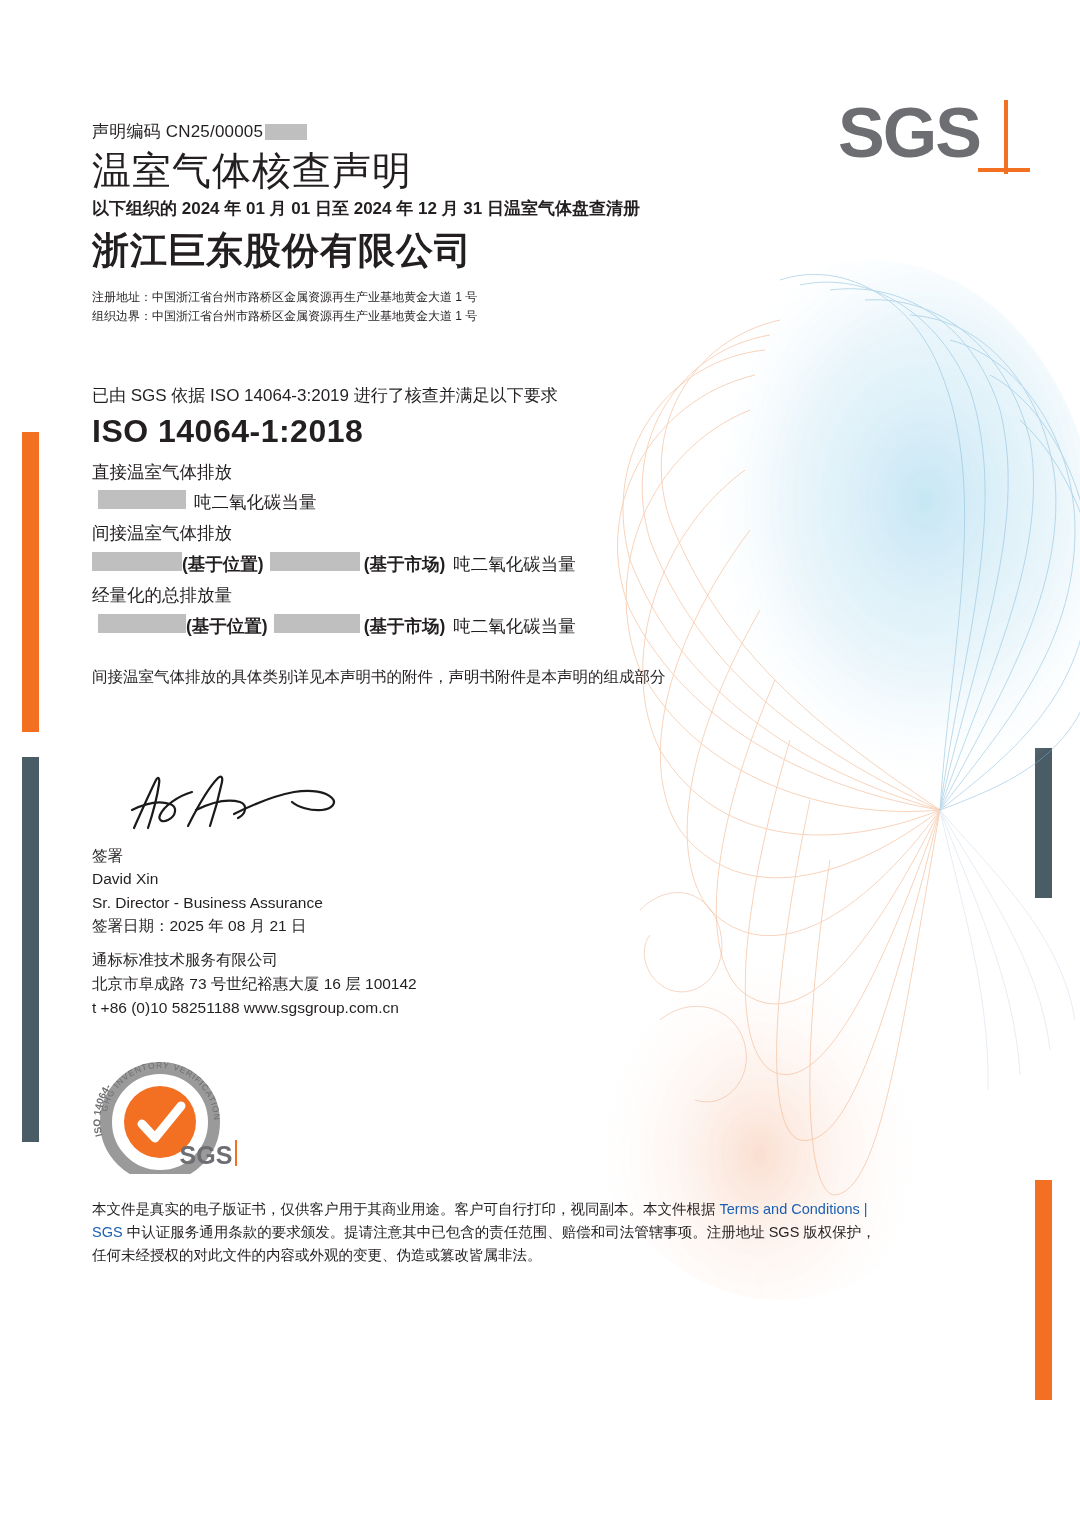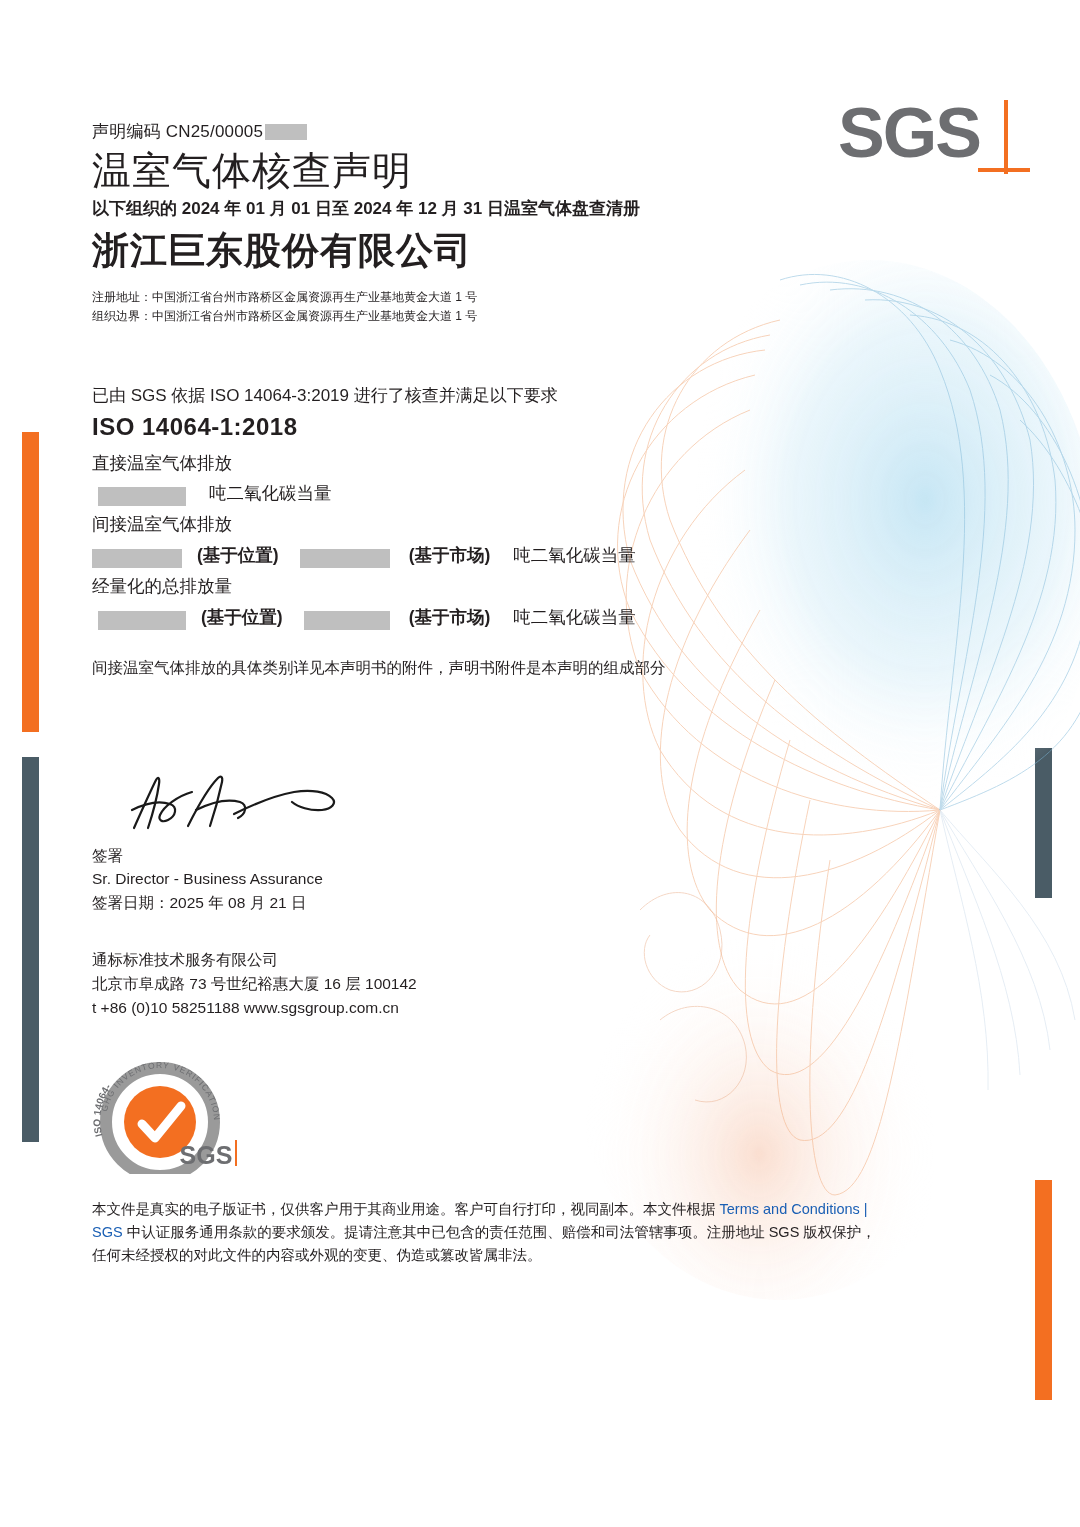--- a/index.html
+++ b/index.html
@@ -111,36 +111,36 @@
   }
   .addr {
     font-size: 12px;
     line-height: 1.55;
   }
   .standard-intro {
     font-size: 17px;
     margin-top: 58px;
   }
   h3.standard {
-    font-size: 24px;
+    font-size: 32px;
     font-weight: bold;
     margin: 6px 0 10px 0;
     letter-spacing: .5px;
   }
   .em-block {
     font-size: 17.5px;
     line-height: 1.45;
   }
   .em-label { margin-top: 2px; }
   .em-values {
     margin: 5px 0 6px 0;
     display: flex;
-    align-items: flex-end;
+    align-items: flex-start;
     flex-wrap: wrap;
-    gap: 15px;
+    gap: 0px;
   }
   .em-values .redact { height: 19px; }
   .em-values b { font-weight: bold; }
   .indent-1 { padding-left: 6px; }
   .note {
     font-size: 15.5px;
     margin-top: 26px;
     line-height: 1.5;
   }
 
@@ -293,20 +293,21 @@
     <g fill="none" stroke="#1a1a1a" stroke-width="2.2" stroke-linecap="round">
       <path d="M12 58 C20 40 28 22 34 10 C36 6 38 8 37 14 C35 28 30 46 26 58"></path>
       <path d="M10 40 C22 34 36 30 48 34 C56 37 54 46 46 50 C40 53 36 50 38 45 C42 36 56 26 70 22"></path>
       <path d="M66 56 C76 36 88 16 96 8 C99 5 101 7 100 12 C97 26 92 44 88 56"></path>
       <path d="M74 40 C88 33 104 28 118 32 C126 35 124 44 116 48"></path>
       <path d="M112 44 C128 36 150 26 172 22 C190 19 204 22 210 28 C215 33 210 39 200 40 C188 41 176 37 170 32"></path>
     </g>
   </svg>
   <div class="sig-lines">
     <div>签署</div>
+    <div>David Xin</div>
     <div>Sr. Director - Business Assurance</div>
     <div>签署日期：2025 年 08 月 21 日</div>
   </div>
 </div>
 
 <div class="company-info">
   <div>通标标准技术服务有限公司</div>
   <div>北京市阜成路 73 号世纪裕惠大厦 16 层 100142</div>
   <div>t +86 (0)10 58251188 www.sgsgroup.com.cn</div>
 </div>

